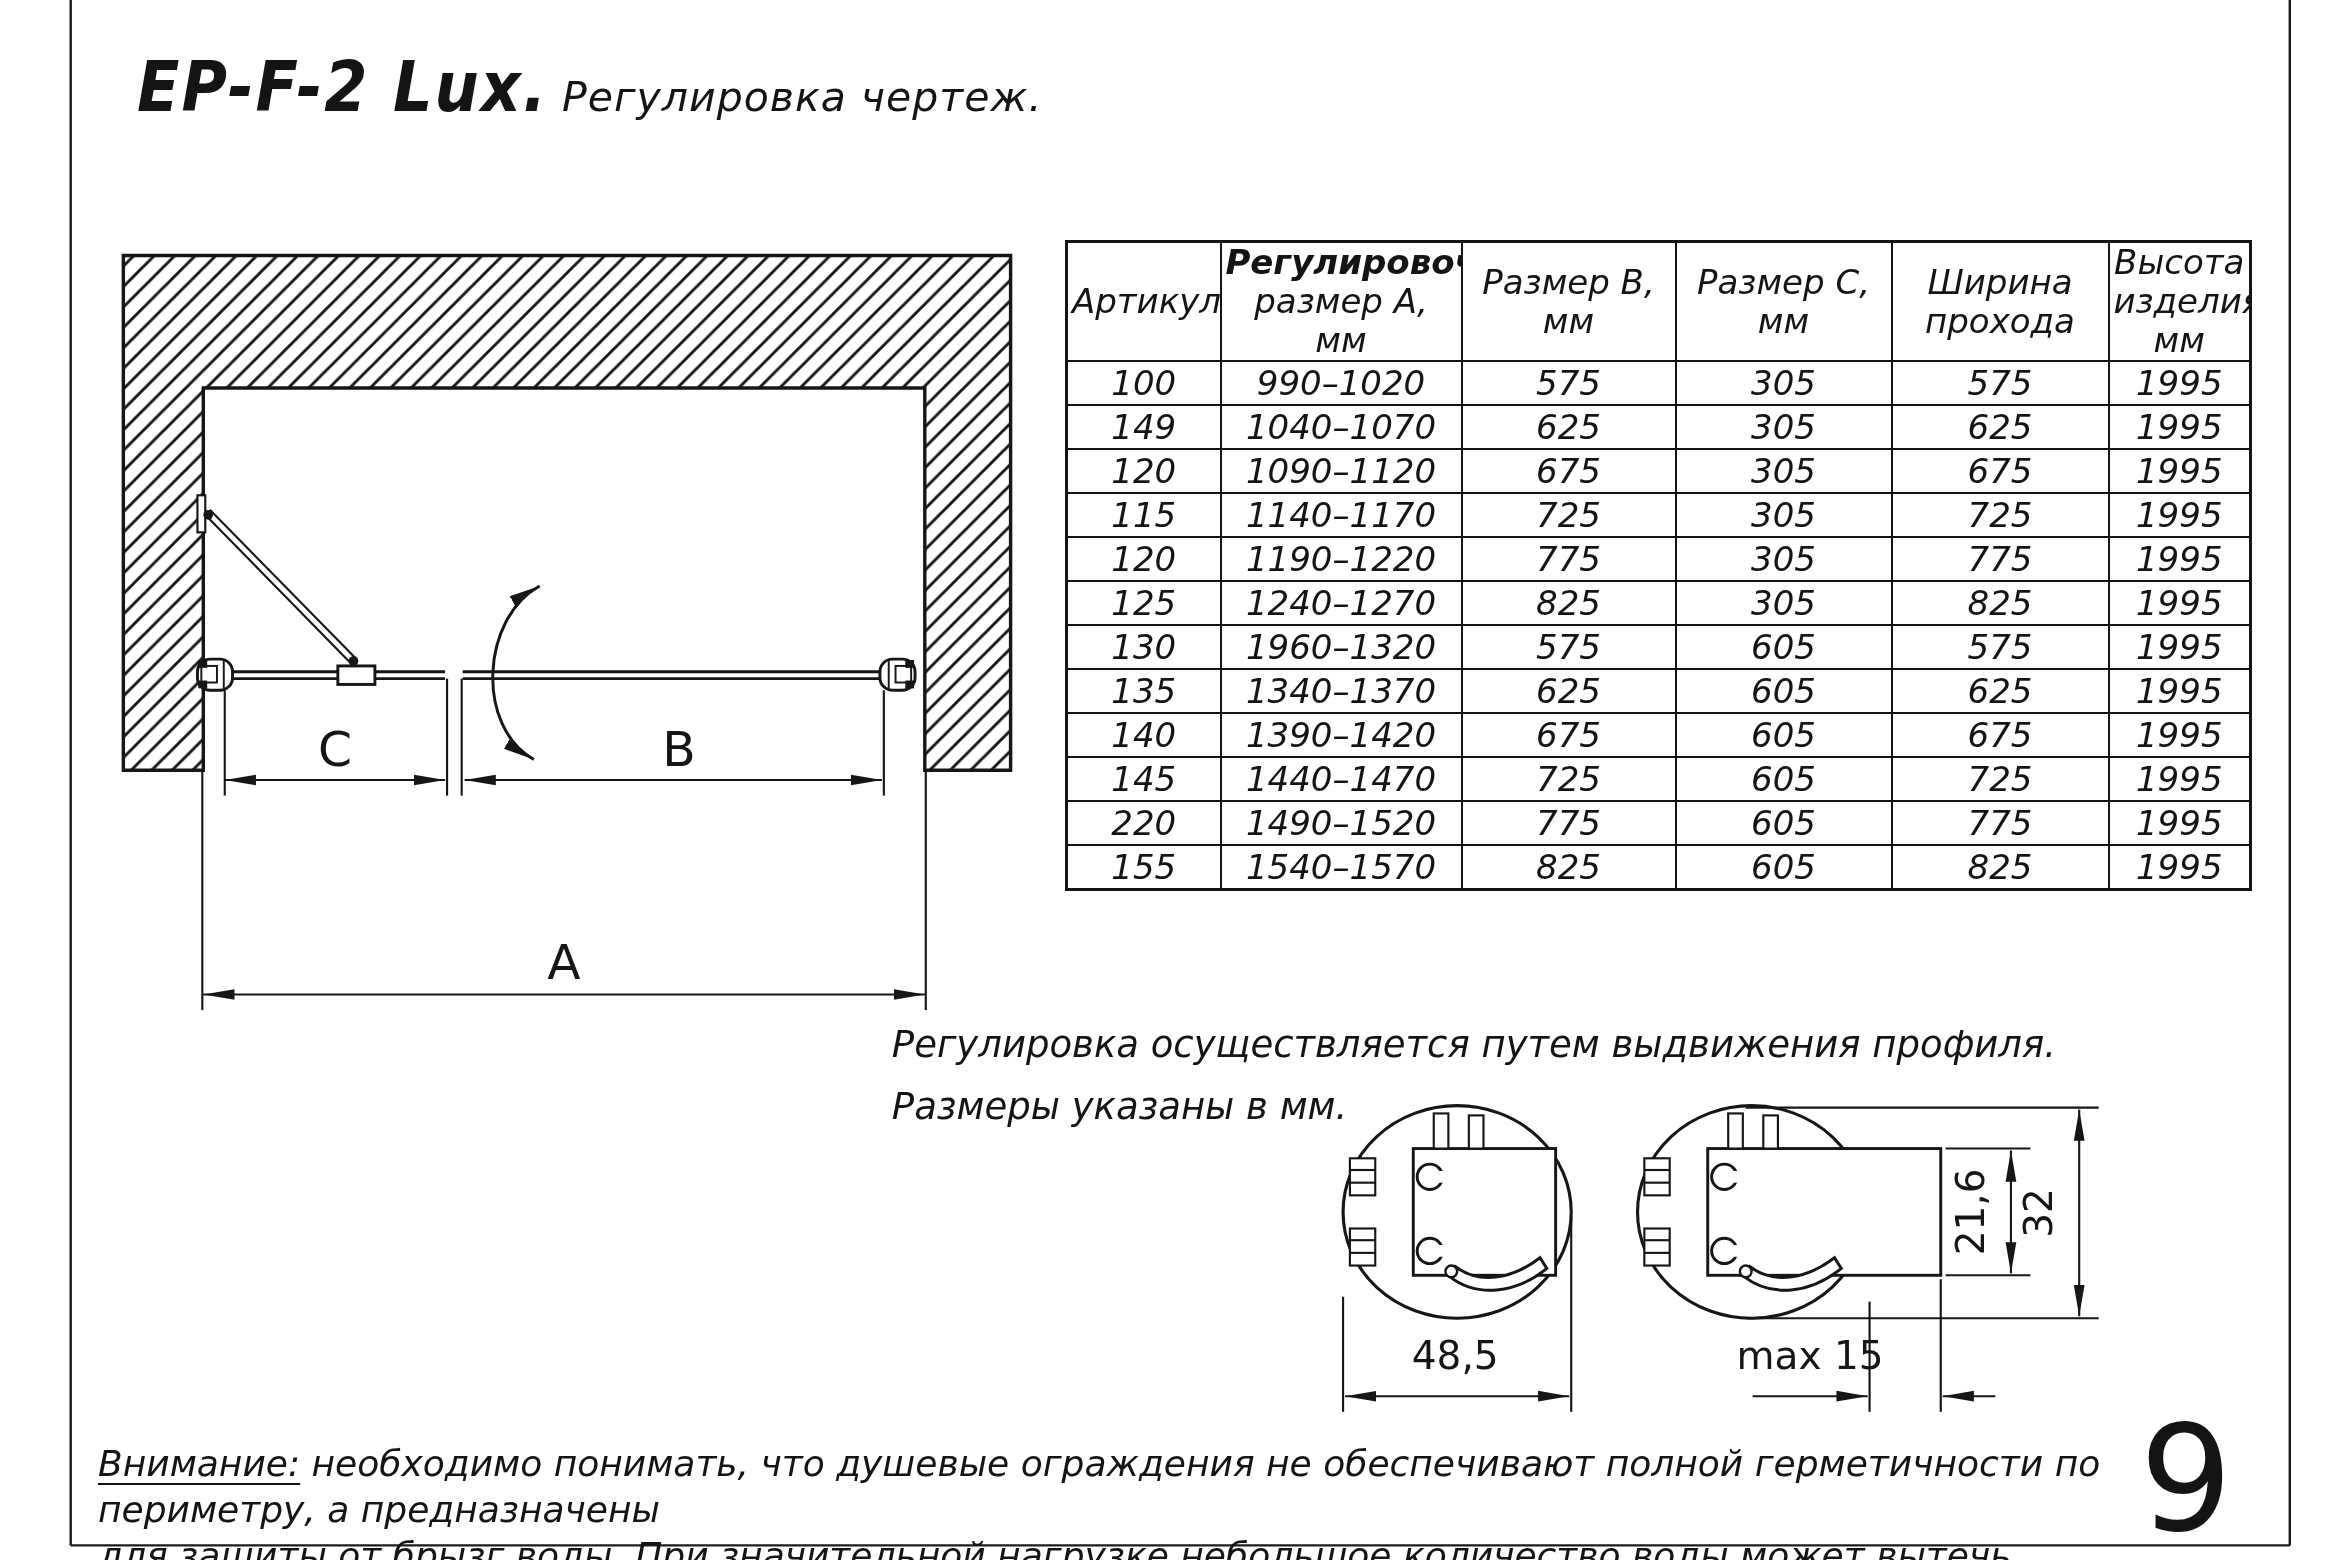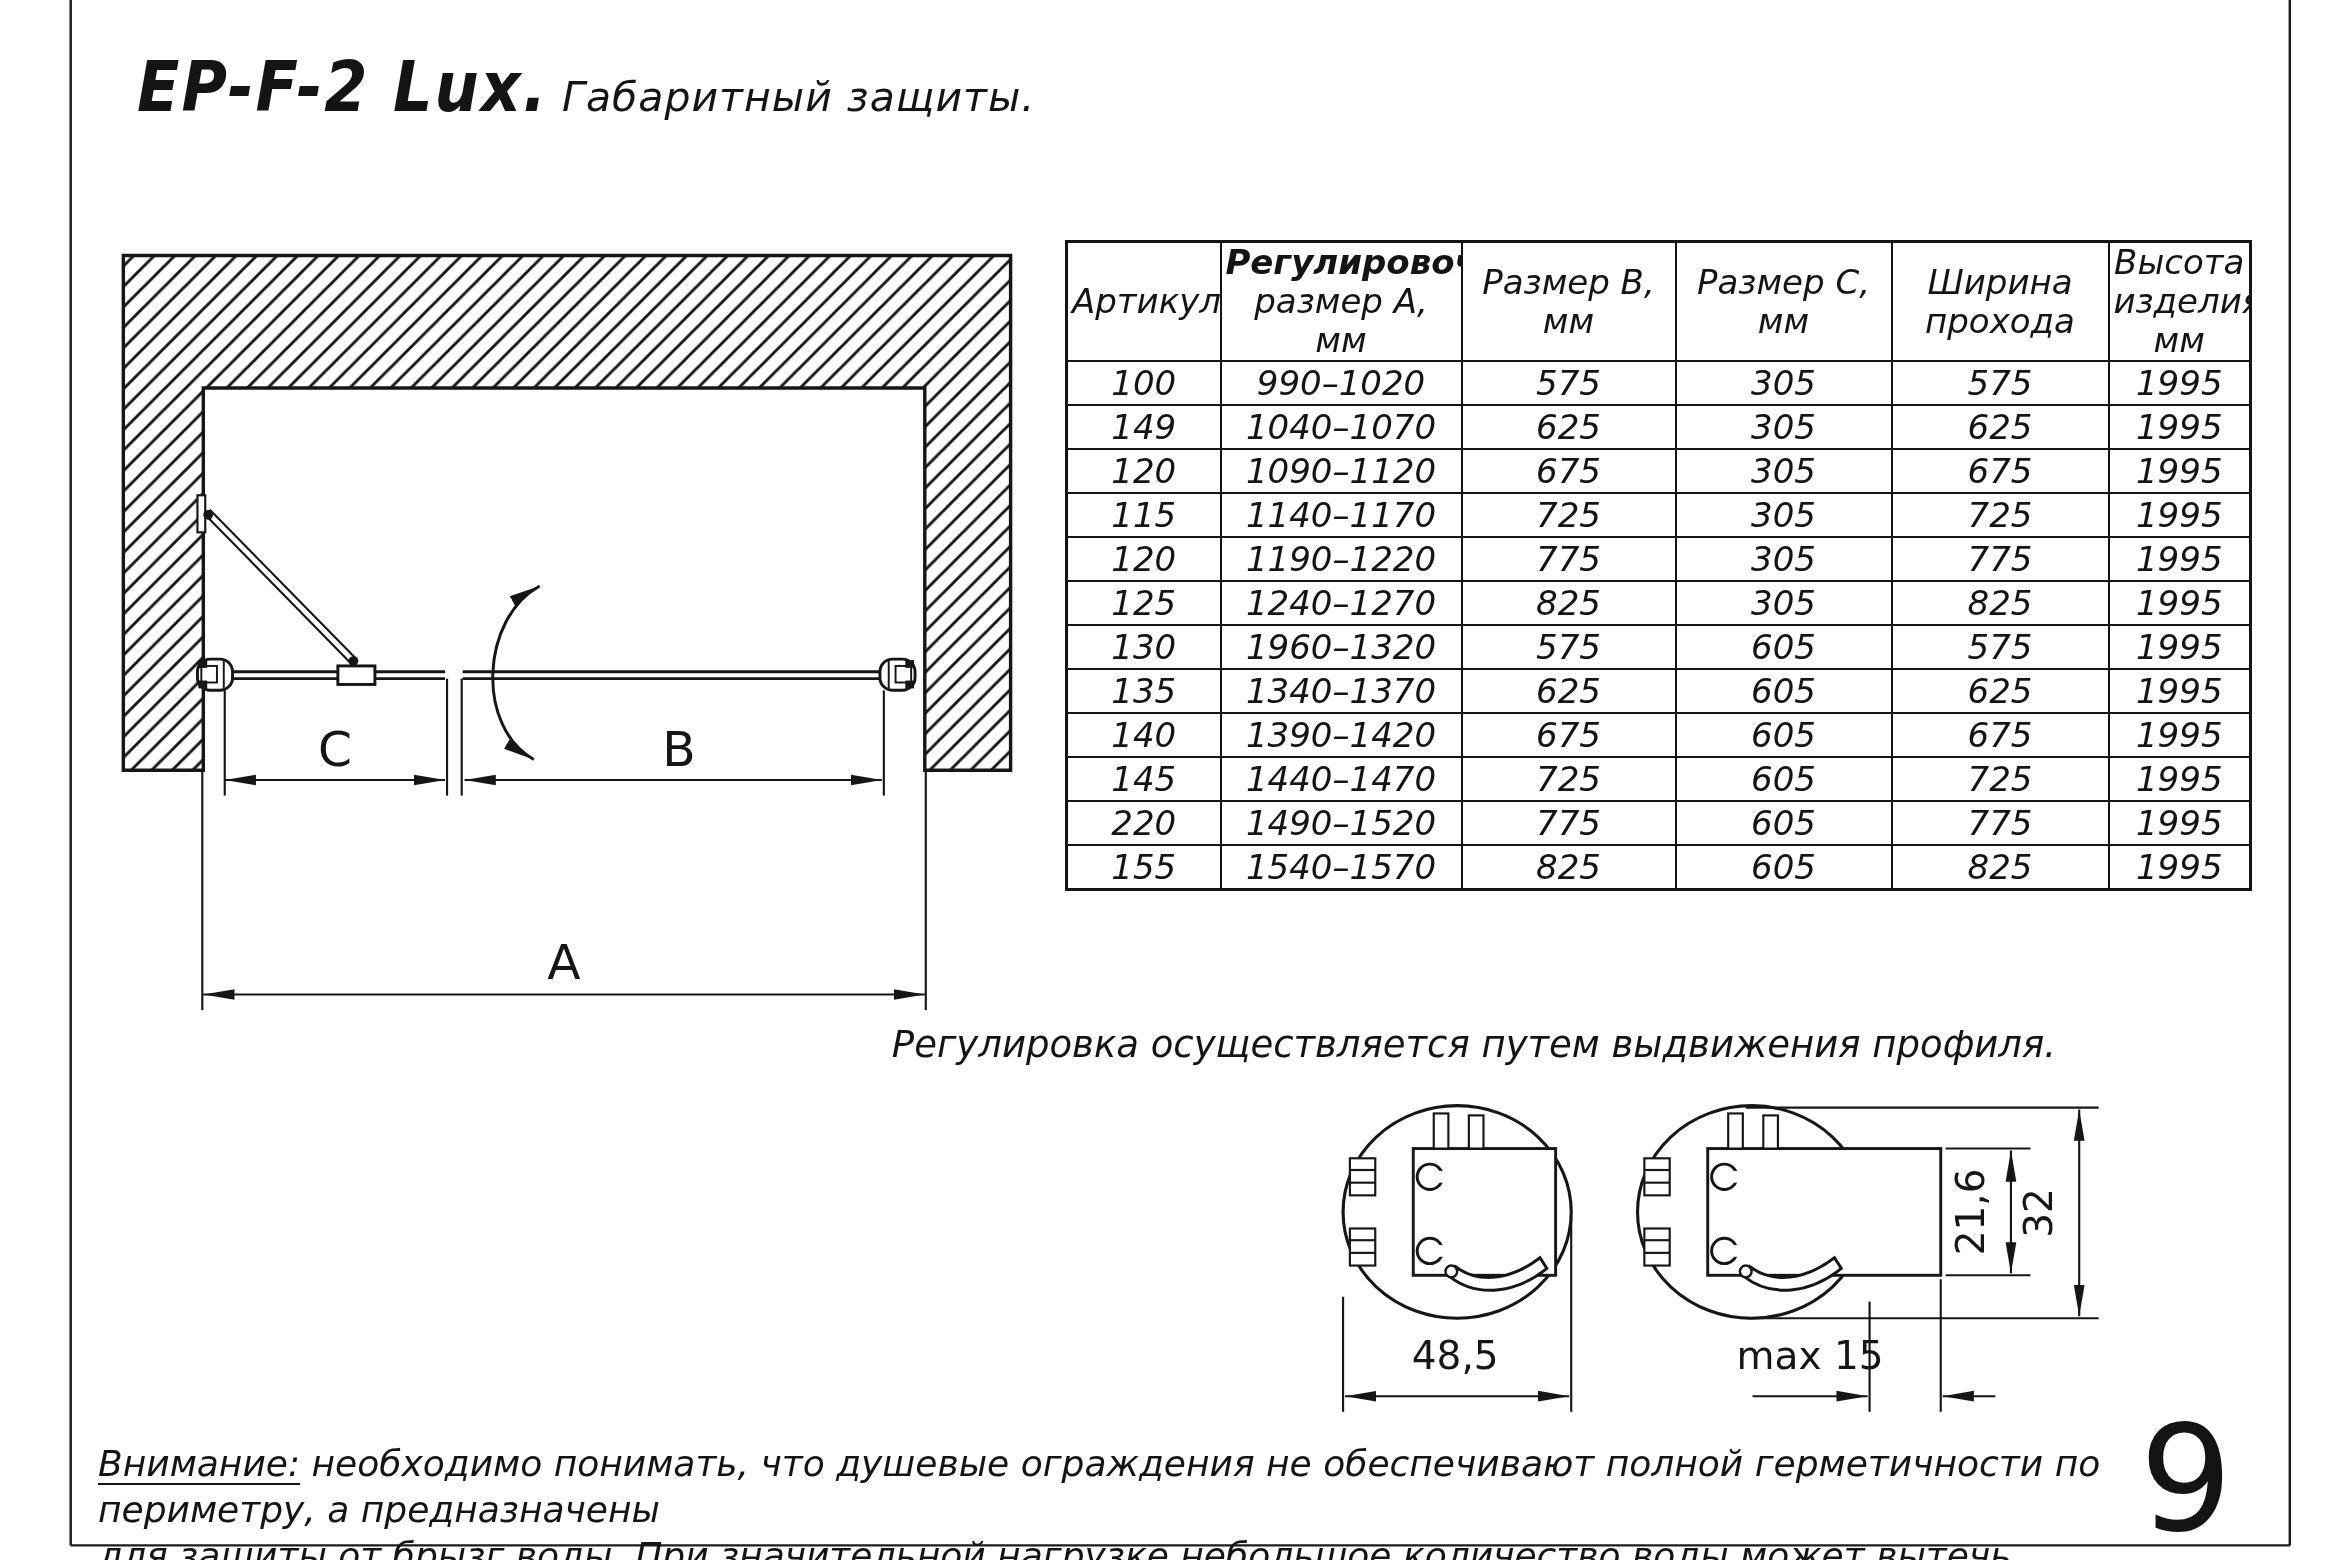--- a/index.html
+++ b/index.html
@@ -207,21 +207,21 @@
       <g stroke="#161616" stroke-width="2.2">
         <line x1="1790" y1="1136" x2="2152" y2="1136"></line>
         <line x1="1790" y1="1352" x2="2152" y2="1352"></line>
         <line x1="2132" y1="1138" x2="2132" y2="1350" marker-start="url(#arr)" marker-end="url(#arr)"></line>
       </g>
       <text font-size="40" fill="#161616" text-anchor="middle" transform="translate(2104,1244) rotate(-90)">32</text>
     </g>
   </svg>
 
   <div class="title">
-    <span class="model">EP-F-2 Lux.</span><span class="subtitle">Габаритный защиты.</span>
+    <span class="model">EP-F-2 Lux.</span><span class="subtitle">Регулировка чертеж.</span>
   </div>
 
   <table class="spec-table">
     <colgroup>
       <col style="width:154px">
         <col style="width:241px">
         <col style="width:214px">
       <col style="width:216px">
         <col style="width:217px">
         <col style="width:142px">
@@ -334,20 +334,21 @@
           <td>825</td>
           <td>605</td>
           <td>825</td>
           <td>1995</td>
         </tr>
       </tbody>
   </table>
 
   <div class="notes">
     <div>Регулировка осуществляется путем выдвижения профиля.</div>
+    <div>Размеры указаны в мм.</div>
   </div>
 
   <div class="warning">
     <span class="uline">Внимание:</span><span> необходимо понимать, что душевые ограждения не обеспечивают полной герметичности по периметру, а предназначены</span><br>
     <span>для защиты от брызг воды. При значительной нагрузке небольшое количество воды может вытечь наружу.</span>
   </div>
 
   <div class="pagenum">9</div>
 
 </div>

